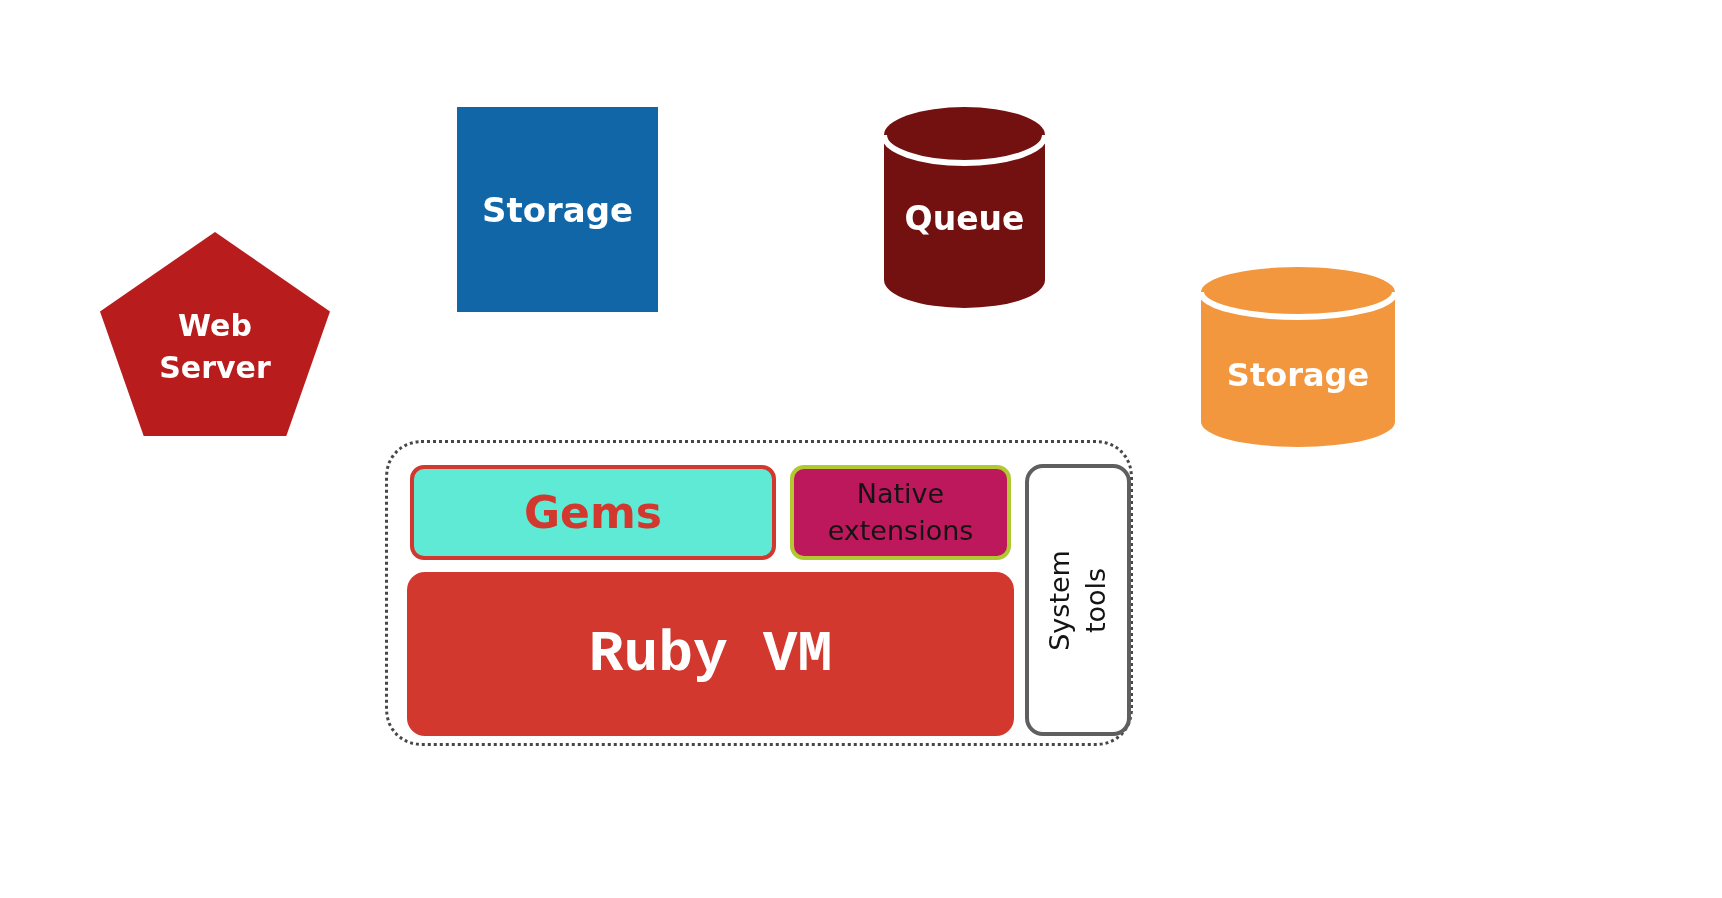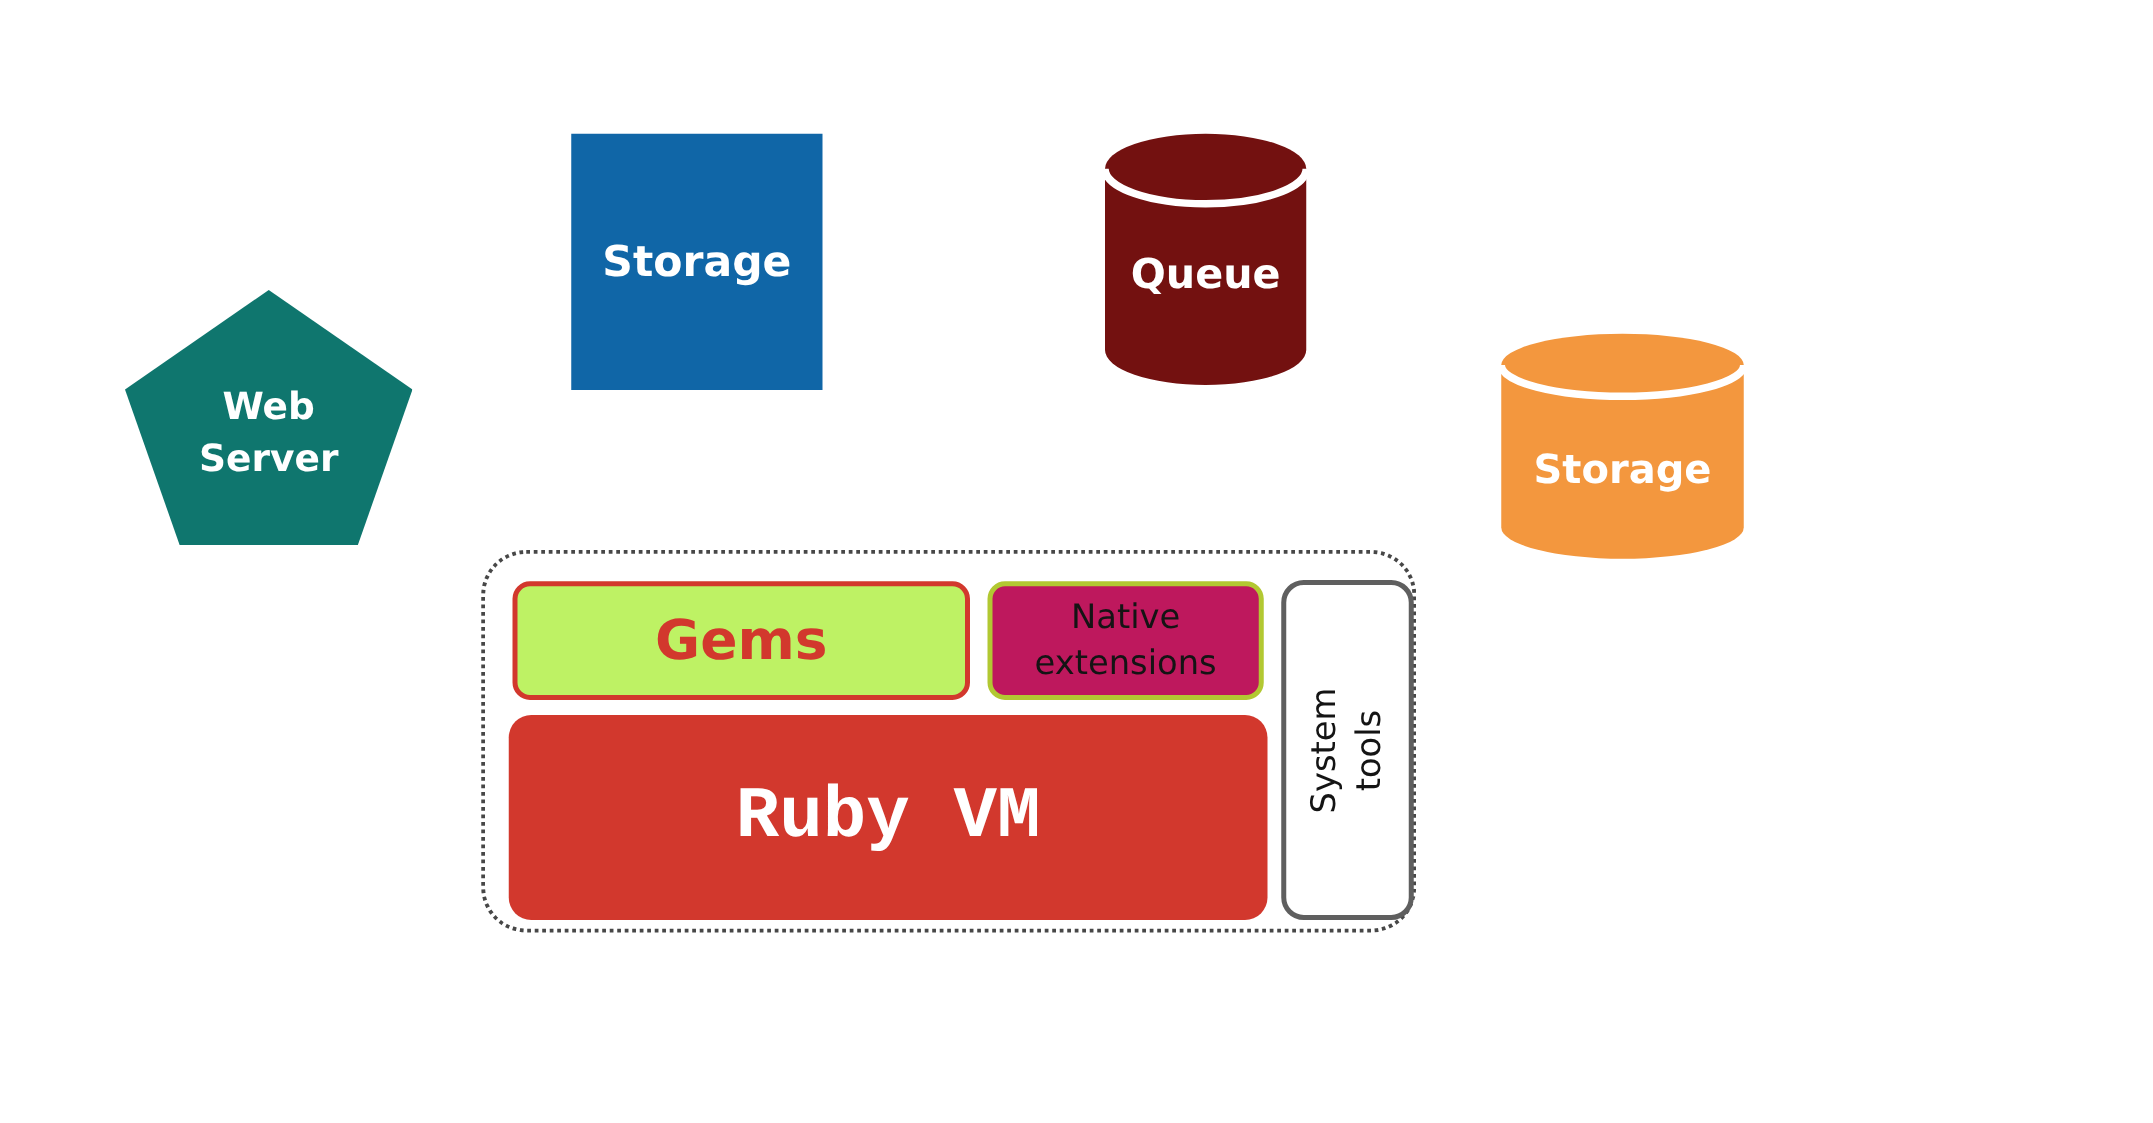--- a/index.html
+++ b/index.html
@@ -74,21 +74,21 @@
     width: 748px; height: 306px;
     border: 3px dotted #474747;
     border-radius: 36px;
     box-sizing: border-box;
   }
   .runtime-group .node { position: absolute; }
 
   .gems-box {
     left: 22px; top: 22px;
     width: 366px; height: 95px;
-    background: #bef264;
+    background: #5eead4;
     border: 4px solid #d2382d;
     border-radius: 14px;
     font-size: 44px;
     font-weight: 700;
     color: #d2382d;
   }
   .native-box {
     left: 402px; top: 22px;
     width: 221px; height: 95px;
     background: #be185d;
@@ -123,21 +123,21 @@
     line-height: 1.35;
     text-align: center;
     white-space: normal;
   }
 </style>
 </head>
 <body>
 
 <div class="canvas">
 
-  <div class="node pentagon" style="background-color: #0f766e;">
+  <div class="node pentagon" style="background-color: #b91c1c;">
     <div class="label">Web Server</div>
   </div>
 
   <div class="node square" style="background-color: rgb(16, 102, 167);">
     <div class="label">Storage</div>
   </div>
 
   <div class="node cylinder cyl-queue">
     <svg viewBox="0 0 163 205" preserveAspectRatio="none">
       <path d="M1,30 L1,175 A80.5,28 0 0 0 162,175 L162,30 Z" style="fill: rgb(115, 17, 16);"></path>

